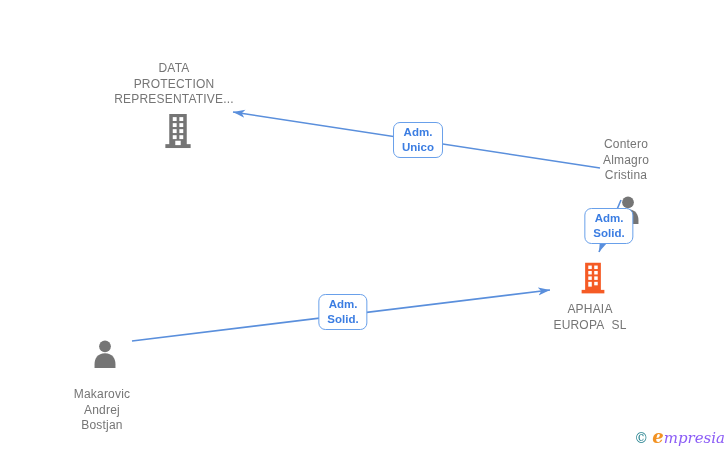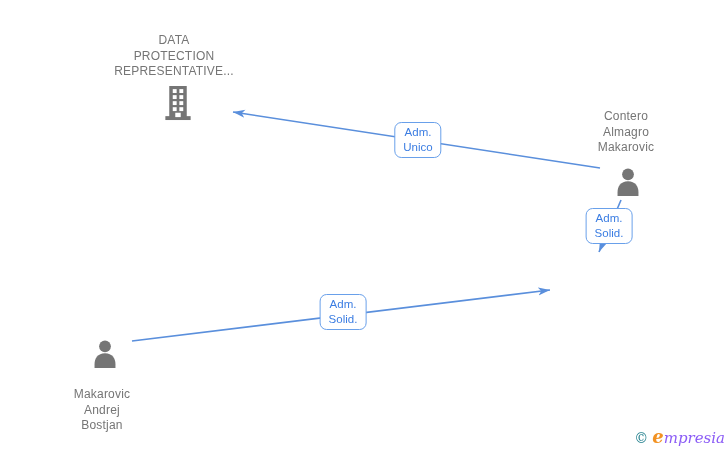--- a/index.html
+++ b/index.html
@@ -32,39 +32,41 @@
     flex-direction: column;
     align-items: center;
   }
   .node-label {
     white-space: pre-line;
     text-align: center;
     font-size: 12px;
     line-height: 15.5px;
     color: #757575;
     letter-spacing: 0.2px;
+    margin-top: 28px;
   }
   .node-icon {
     display: block;
     line-height: 0;
   }
   .icon-gray { color: #757575; }
   .icon-orange { color: #f55b25; }
   .edge-label {
     position: absolute;
     transform: translate(-50%, -50%);
     background: #ffffff;
     border: 1.5px solid #69a0ea;
     border-radius: 7px;
     padding: 2px 8px;
     font-size: 11.5px;
     line-height: 15px;
     color: #3b7de2;
     text-align: center;
     white-space: pre-line;
+    font-weight: bold;
   }
   .watermark {
     position: absolute;
     right: 3px;
     bottom: 3px;
     font-family: "DejaVu Serif", serif;
     font-size: 15px;
   }
   .wm-symbol {
     color: #23808e;
@@ -118,29 +120,49 @@
             <rect x="17.4" y="21.8" width="4" height="4"></rect>
           <rect x="13.2" y="27.5" width="5.6" height="4.5"></rect>
         </g>
       </svg>
     </span>
   </div>
 
   <div class="node" style="left:541px; top:109px;">
     <div class="node-label">Contero
 Almagro
-Makarovic</div>
+Cristina</div>
     <span class="node-icon icon-gray" style="margin-top:12px; transform:translateX(2px);">
       <svg width="30" height="28" viewBox="0 0 32 30" fill="currentColor">
         <circle cx="16" cy="6.8" r="6.3"></circle>
         <path d="M16 14.2 C 8.2 14.2 4.8 19.6 4.8 26 L4.8 30 L27.2 30 L27.2 26 C27.2 19.6 23.8 14.2 16 14.2 Z"></path>
       </svg>
     </span>
   </div>
 
+  <div class="node" style="left:505px; top:262px;">
+    <span class="node-icon icon-orange" style="transform:translateX(3px);">
+      <svg width="28" height="33" viewBox="0 0 32 36" fill="currentColor">
+        <rect x="7" y="0" width="18" height="32"></rect>
+        <rect x="3" y="31" width="26" height="4"></rect>
+        <g fill="#ffffff">
+          <rect x="10.6" y="3.2" width="4" height="4"></rect>
+            <rect x="17.4" y="3.2" width="4" height="4"></rect>
+          <rect x="10.6" y="9.4" width="4" height="4"></rect>
+            <rect x="17.4" y="9.4" width="4" height="4"></rect>
+          <rect x="10.6" y="15.6" width="4" height="4"></rect>
+            <rect x="17.4" y="15.6" width="4" height="4"></rect>
+          <rect x="10.6" y="21.8" width="4" height="5.5"></rect>
+            <rect x="17.4" y="21.8" width="4" height="4"></rect>
+        </g>
+      </svg>
+    </span>
+    <div class="node-label" style="margin-top:7px;">APHAIA
+EUROPA&nbsp;&nbsp;SL</div>
+  </div>
 
   <div class="node" style="left:17px; top:340px;">
     <span class="node-icon icon-gray" style="transform:translateX(3px);">
       <svg width="30" height="28" viewBox="0 0 32 30" fill="currentColor">
         <circle cx="16" cy="6.8" r="6.3"></circle>
         <path d="M16 14.2 C 8.2 14.2 4.8 19.6 4.8 26 L4.8 30 L27.2 30 L27.2 26 C27.2 19.6 23.8 14.2 16 14.2 Z"></path>
       </svg>
     </span>
     <div class="node-label" style="margin-top:19px;">Makarovic
 Andrej

